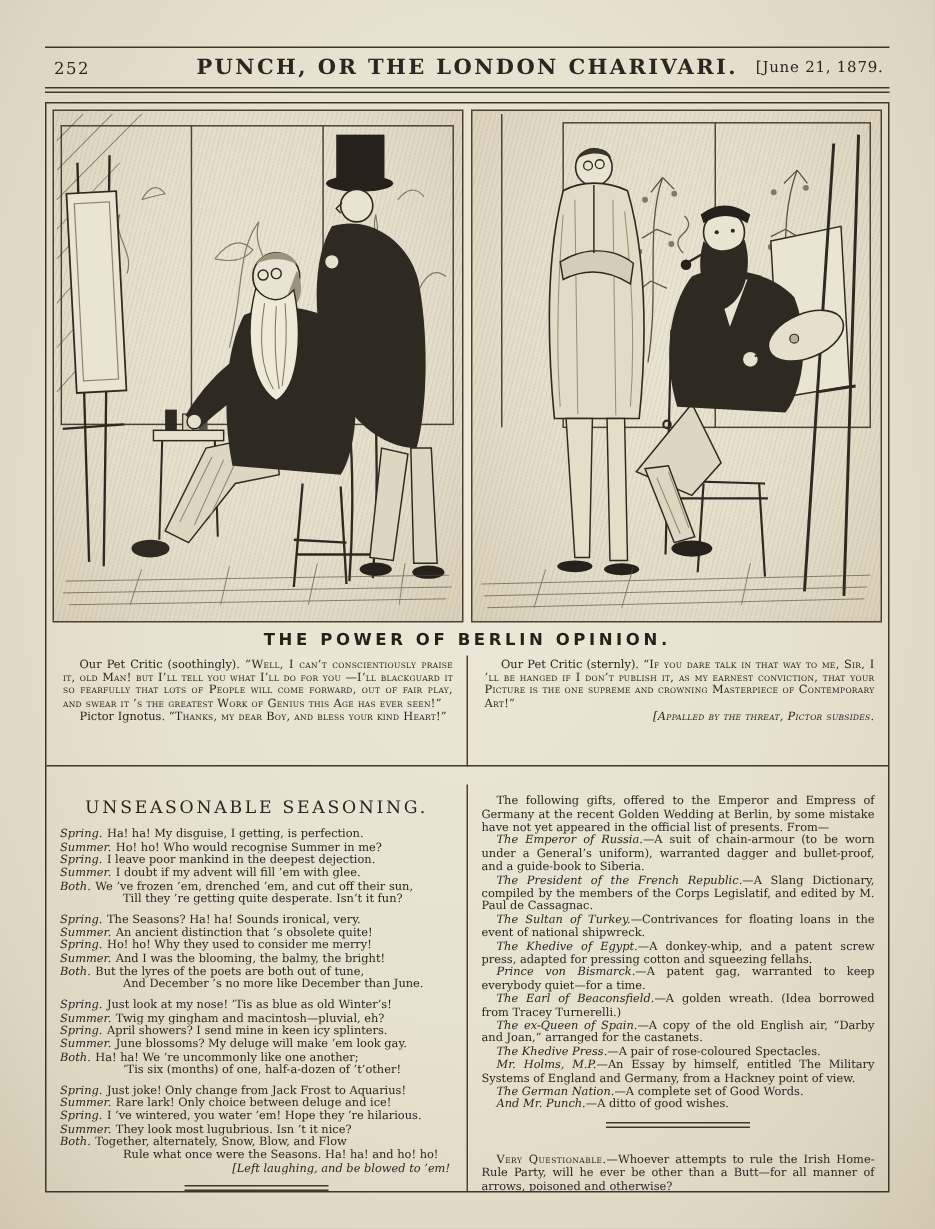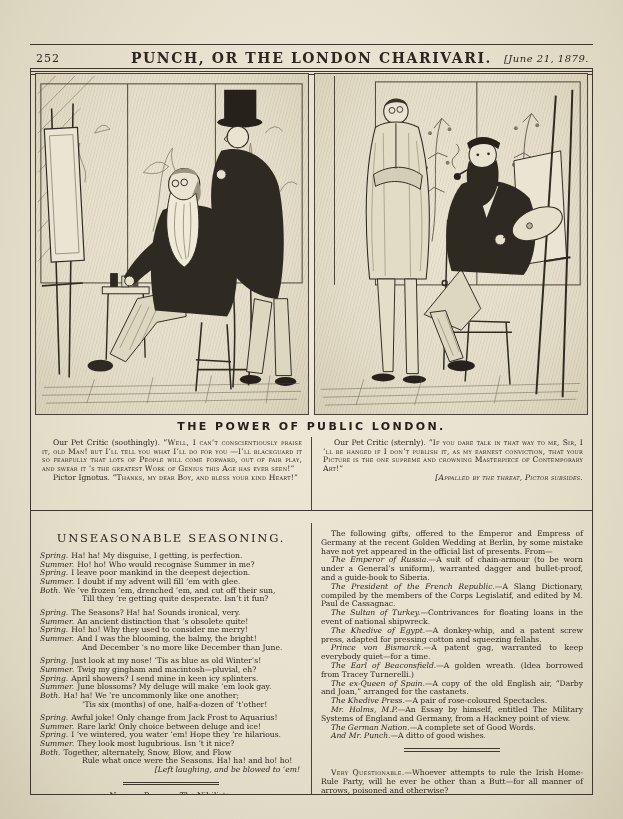--- a/index.html
+++ b/index.html
@@ -9,28 +9,28 @@
     background:#cfc8b2;
     font-family:"DejaVu Serif","Liberation Serif",serif;
     color:#2b2620;
   }
   .page {
     position:absolute; inset:0;
     background: radial-gradient(ellipse at 50% 42%, #ede8d7 0%, #e7e1cf 50%, #ddd6c1 82%, #d0c8b0 100%);
   }
   
   .header {
-    position:absolute; top:44px; left:30px; right:30px; height:31px;
+    position:absolute; top:31px; left:30px; right:30px; height:31px;
     border-top:1.5px solid #3d382b;
     border-bottom:4px double #3d382b;
     display:flex; align-items:center; justify-content:center;
   }
   .pageno { position:absolute; left:6px; top:7px; font-size:11px; letter-spacing:1px; }
   .masthead { font-size:14px; font-weight:bold; letter-spacing:1.6px; }
-  .issuedate { position:absolute; right:4px; top:8px; font-size:10px; letter-spacing:0.5px;font-style:italic; }
+  .issuedate { position:absolute; right:4px; top:8px; font-size:10px; letter-spacing:0.5px; }
   
   .frame {
     position:absolute; top:68px; left:30px; right:30px; bottom:24px;
     border:1.2px solid #3d382b;
     background:transparent;
   }
   
   .cartoon { position:absolute; top:0; left:0; right:0; height:442px; border-bottom:1.2px solid #3d382b; }
   .panels { display:flex; gap:5px; padding:4px 4px 0 4px; height:346px; }
   .panel {
@@ -244,21 +244,21 @@
               <path d="M144,96 q-7,-7 0,-13 q7,-6 1,-12" stroke="#6a614e" stroke-width="0.9" fill="none"></path>
             </g>
 
             <g stroke="#4f4937" stroke-width="0.6" opacity="0.7">
               <path d="M6,320 L272,314 M8,328 L270,322 M10,336 L268,330 M50,310 l-8,26 M110,308 l-8,28 M190,306 l-6,28"></path>
             </g>
           </svg>
         </div>
       </div>
 
-      <div class="caption">THE POWER OF PUBLIC LONDON.</div>
+      <div class="caption">THE POWER OF BERLIN OPINION.</div>
 
       <div class="dialogue">
         <div class="dcol">
 
         <div class="dpara"><span class="speaker">Our Pet Critic (soothingly).</span> <span class="speech">“Well, I can’t conscientiously praise it, old Man! but I’ll tell you what I’ll do for you —I’ll blackguard it so fearfully that lots of People will come forward, out of fair play, and swear it ’s the greatest Work of Genius this Age has ever seen!”</span></div>
             <div class="dpara"><span class="speaker">Pictor Ignotus.</span> <span class="speech">“Thanks, my dear Boy, and bless your kind Heart!”</span></div>
           </div>
         <div class="dcol dcol-right">
 
             <div class="dpara"><span class="speaker">Our Pet Critic (sternly).</span> <span class="speech">“If you dare talk in that way to me, Sir, I ’ll be hanged if I don’t publish it, as my earnest conviction, that your Picture is the one supreme and crowning Masterpiece of Contemporary Art!”</span></div>
@@ -276,28 +276,29 @@
         <div class="vline"><span class="speaker">Spring.</span><span class="vtext">Ha! ha!  My disguise, I getting, is perfection.</span></div>
             <div class="vline"><span class="speaker">Summer.</span><span class="vtext">Ho! ho!  Who would recognise Summer in me?</span></div>
             <div class="vline"><span class="speaker">Spring.</span><span class="vtext">I leave poor mankind in the deepest dejection.</span></div>
             <div class="vline"><span class="speaker">Summer.</span><span class="vtext">I doubt if my advent will fill ’em with glee.</span></div>
             <div class="vline"><span class="speaker">Both.</span><span class="vtext">We ’ve frozen ’em, drenched ’em, and cut off their sun,</span></div>
             <div class="vline indent"><span class="vtext">Till they ’re getting quite desperate.  Isn’t it fun?</span></div>
             <div class="vline stanza"><span class="speaker">Spring.</span><span class="vtext">The Seasons?  Ha! ha!  Sounds ironical, very.</span></div>
             <div class="vline"><span class="speaker">Summer.</span><span class="vtext">An ancient distinction that ’s obsolete quite!</span></div>
             <div class="vline"><span class="speaker">Spring.</span><span class="vtext">Ho! ho!  Why they used to consider me merry!</span></div>
             <div class="vline"><span class="speaker">Summer.</span><span class="vtext">And I was the blooming, the balmy, the bright!</span></div>
+            <div class="vline"><span class="speaker">Both.</span><span class="vtext">But the lyres of the poets are both out of tune,</span></div>
             <div class="vline indent"><span class="vtext">And December ’s no more like December than June.</span></div>
             <div class="vline stanza"><span class="speaker">Spring.</span><span class="vtext">Just look at my nose!  ’Tis as blue as old Winter’s!</span></div>
             <div class="vline"><span class="speaker">Summer.</span><span class="vtext">Twig my gingham and macintosh—pluvial, eh?</span></div>
             <div class="vline"><span class="speaker">Spring.</span><span class="vtext">April showers?  I send mine in keen icy splinters.</span></div>
             <div class="vline"><span class="speaker">Summer.</span><span class="vtext">June blossoms?  My deluge will make ’em look gay.</span></div>
             <div class="vline"><span class="speaker">Both.</span><span class="vtext">Ha! ha!  We ’re uncommonly like one another;</span></div>
             <div class="vline indent"><span class="vtext">’Tis six (months) of one, half-a-dozen of ’t’other!</span></div>
-            <div class="vline stanza"><span class="speaker">Spring.</span><span class="vtext">Awful joke!  Only change from Jack Frost to Aquarius!</span></div>
+            <div class="vline stanza"><span class="speaker">Spring.</span><span class="vtext">Just joke!  Only change from Jack Frost to Aquarius!</span></div>
             <div class="vline"><span class="speaker">Summer.</span><span class="vtext">Rare lark!  Only choice between deluge and ice!</span></div>
             <div class="vline"><span class="speaker">Spring.</span><span class="vtext">I ’ve wintered, you water ’em!  Hope they ’re hilarious.</span></div>
             <div class="vline"><span class="speaker">Summer.</span><span class="vtext">They look most lugubrious.  Isn ’t it nice?</span></div>
             <div class="vline"><span class="speaker">Both.</span><span class="vtext">Together, alternately, Snow, Blow, and Flow</span></div>
             <div class="vline indent"><span class="vtext">Rule what once were the Seasons.  Ha! ha! and ho! ho!</span></div>
             <div class="vline stage"><span class="vtext">[Left laughing, and be blowed to ’em!</span></div>
           </div>
         <div class="divider"></div>
         <div class="afooter"><span class="sc">Naughty People.</span><span>—The Nihilists.</span></div>
       </div>

